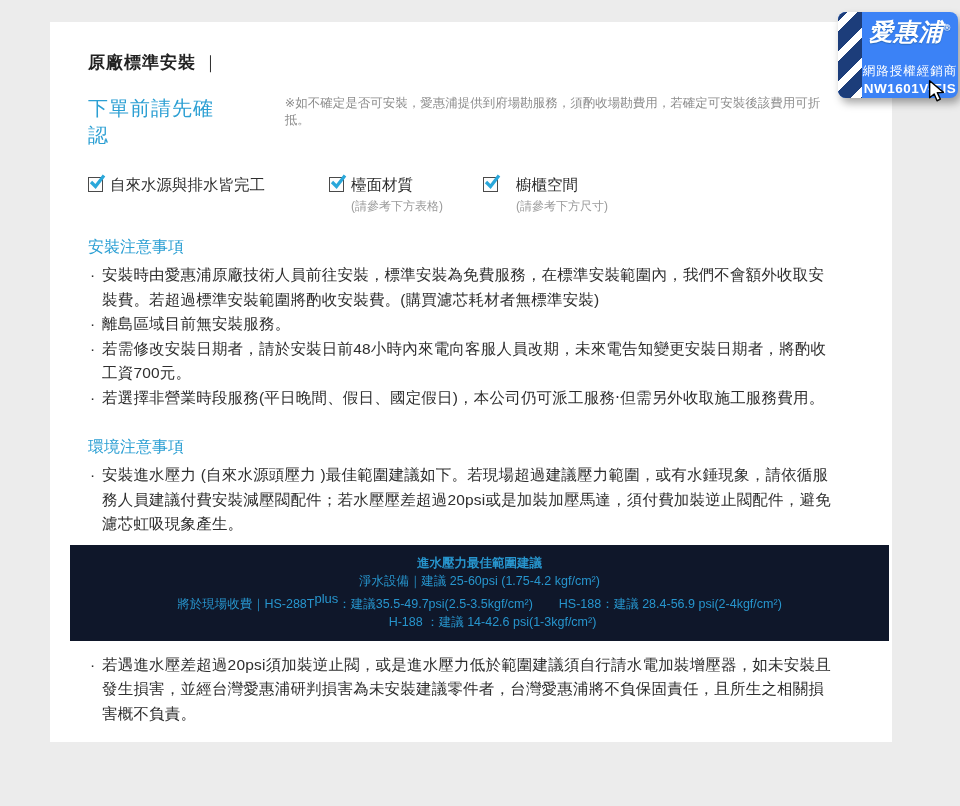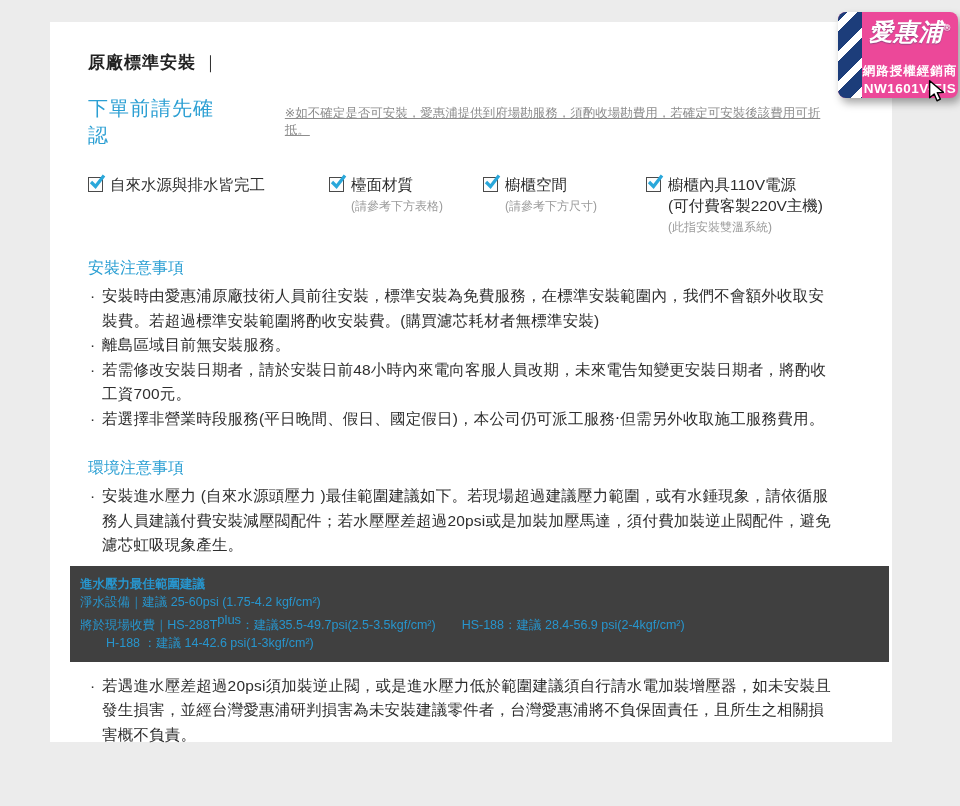--- a/index.html
+++ b/index.html
@@ -14,29 +14,29 @@
   .card {
     position:absolute; left:50px; top:22px; width:842px; height:720px;
     background:#ffffff; padding-top:29px;
   }
   .page-title {
     margin-left:38px; font-size:17px; font-weight:bold; color:#222;
     letter-spacing:1px;
   }
   .page-title .divider { font-weight:400; margin-left:6px; color:#333; }
 
-  .confirm-head { margin:21px 55px 0 38px; display:flex; align-items:center;gap:24px; }
+  .confirm-head { margin:21px 55px 0 38px; display:flex; align-items:flex-start;gap:24px; }
   .confirm-heading { font-size:20px; color:#2b9fd3; font-weight:500; letter-spacing:1px; }
-  .confirm-note { font-size:12.5px; color:#8d8d8d; margin-left:28px;text-decoration:underline; }
+  .confirm-note { font-size:12.5px; color:#8d8d8d; margin-left:28px; }
 
   .confirm-row { display:flex; margin:25px 40px 0 38px; }
   .confirm-item { display:flex; align-items:flex-start; }
   .confirm-item.c1 { width:241px; }
   .confirm-item.c2 { width:154px; }
-  .confirm-item.c3 { width:163px; }
+  .confirm-item.c3 { width:163px;gap:11px; }
   .confirm-item.c4 { flex:1; }
   .cb {
     position:relative; width:15px; height:15px; border:1.6px solid #4a4a4a;
     display:inline-block; margin:3px 7px 0 0; flex:none; background:#fdfdfd;
   }
   .cb svg { position:absolute; left:0px; top:-4px; overflow:visible; }
   .cb-label { font-size:15.5px; color:#2e2e2e; line-height:21px; }
   .cb-line2 { font-size:15.5px; color:#2e2e2e; line-height:21px; }
   .cb-note { font-size:12px; color:#9a9a9a; line-height:19px; margin-top:2px; }
 
@@ -49,50 +49,51 @@
   ul.notes { list-style:none; margin:0 55px 0 38px; padding:0; }
   ul.notes li {
     position:relative; padding-left:14px;
     font-size:15.5px; line-height:24.5px; color:#2e2e2e;
     letter-spacing:0.2px;
   }
   ul.notes li::before { content:"·"; position:absolute; left:2px; top:0; color:#2e2e2e; }
   .hl { color:#2b9fd3; font-weight:bold; }
 
   .pressure-box {
-    margin:8px 3px 12px 20px; background:#404040;
+    margin:8px 3px 12px 20px; background:#0f172a;
     padding:9px 10px 10px 10px;
+    text-align:center;
   }
   .pressure-box .bx-title { font-size:12.5px; font-weight:bold; color:#2795cd; line-height:18px; }
   .pressure-box .bx-row { font-size:12.5px; color:#2795cd; line-height:18px; }
   .pressure-box sup { font-size:13px; }
   .bx-gap { display:inline-block; margin-left:26px; }
 
   
   .badge {
     position:absolute; left:838px; top:12px; width:120px; height:86px;
-    background:#ec4899; border-radius:8px; z-index:5;
+    background:#3b82f6; border-radius:8px; z-index:5;
     box-shadow:3px 5px 9px rgba(0,0,0,0.35);
   }
   .badge-band {
     position:absolute; left:0; top:0; bottom:0; width:24px;
     border-radius:8px 0 0 8px;
     background:repeating-linear-gradient(135deg,#1c3d7a 0 7px,#ffffff 7px 14px,#1c3d7a 14px 21px);
   }
   .badge-text {
     position:absolute; left:24px; right:0; top:0; bottom:0;
     display:flex; flex-direction:column; align-items:center; justify-content:center;
     color:#fff; text-align:center;
   }
   .badge-brand {
     font-size:24px; font-weight:bold; font-style:italic; letter-spacing:1px;
     line-height:28px; text-shadow:0 1px 1px rgba(0,60,90,.35);
   }
   .badge-brand .reg { font-size:9px; font-style:normal; vertical-align:super; }
-  .badge-line1 { font-size:12.5px; font-weight:bold; letter-spacing:1px; line-height:17px; margin-top:17px; }
+  .badge-line1 { font-size:12.5px; font-weight:normal; letter-spacing:1px; line-height:17px; margin-top:17px; }
   .badge-line2 { font-size:13.5px; font-weight:bold; letter-spacing:0.5px; line-height:17px; }
 
   .cursor { position:absolute; left:928px; top:80px; z-index:9; }
 </style>
 </head>
 <body>
 
 <div class="card">
 
   <div class="page-title">
@@ -130,32 +131,20 @@
       <span class="cb">
           <svg width="17" height="15" viewBox="0 0 17 15">
             <polyline points="2,8 6.5,12.5 15,1.5" fill="none" stroke="#29a7da" stroke-width="3.2"></polyline>
           </svg>
         </span>
       <div class="cb-text">
         <div class="cb-label">櫥櫃空間</div>
         <div class="cb-note">(請參考下方尺寸)</div>
       </div>
     </div>
-    <div class="confirm-item c4">
-      <span class="cb">
-          <svg width="17" height="15" viewBox="0 0 17 15">
-            <polyline points="2,8 6.5,12.5 15,1.5" fill="none" stroke="#29a7da" stroke-width="3.2"></polyline>
-          </svg>
-        </span>
-      <div class="cb-text">
-        <div class="cb-label">櫥櫃內具110V電源</div>
-        <div class="cb-line2">(可付費客製220V主機)</div>
-        <div class="cb-note">(此指安裝雙溫系統)</div>
-      </div>
-    </div>
   </div>
 
   <h2 class="section-heading sec-install">安裝注意事項</h2>
   <ul class="notes">
     <li><span>安裝時由愛惠浦原廠技術人員前往安裝，標準安裝為免費服務，在標準安裝範圍內，我們不會額外收取安裝費。若超過標準安裝範圍將酌收安裝費。(購買濾芯耗材者無標準安裝)</span></li>
     <li><span>離島區域目前無安裝服務。</span></li>
     <li><span>若需修改安裝日期者，請於安裝日前48小時內來電向客服人員改期，未來電告知變更安裝日期者，將酌收工資700元。</span></li>
     <li><span>若選擇非營業時段服務(平日晚間、假日、國定假日)，本公司仍可派工服務‧但需另外收取施工服務費用。</span></li>
   </ul>
 

